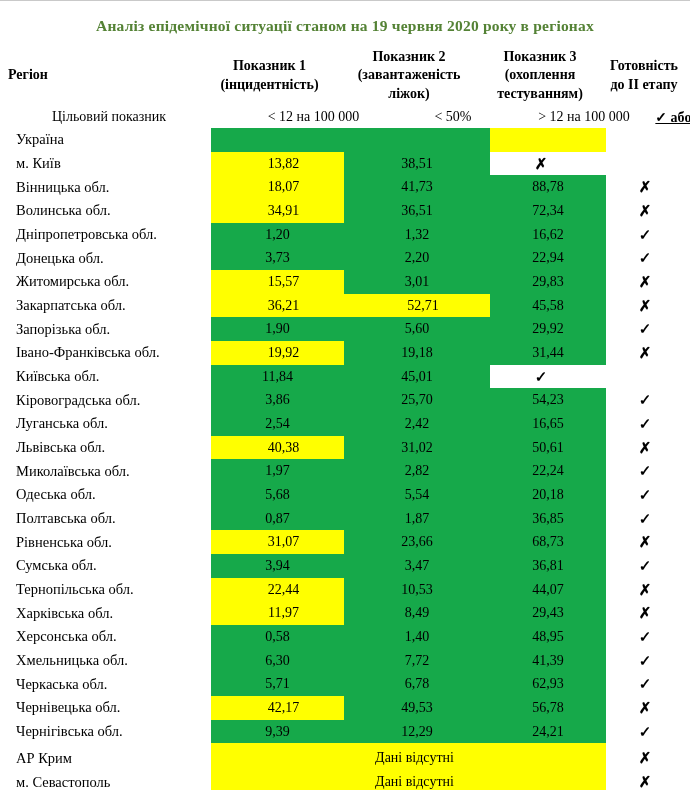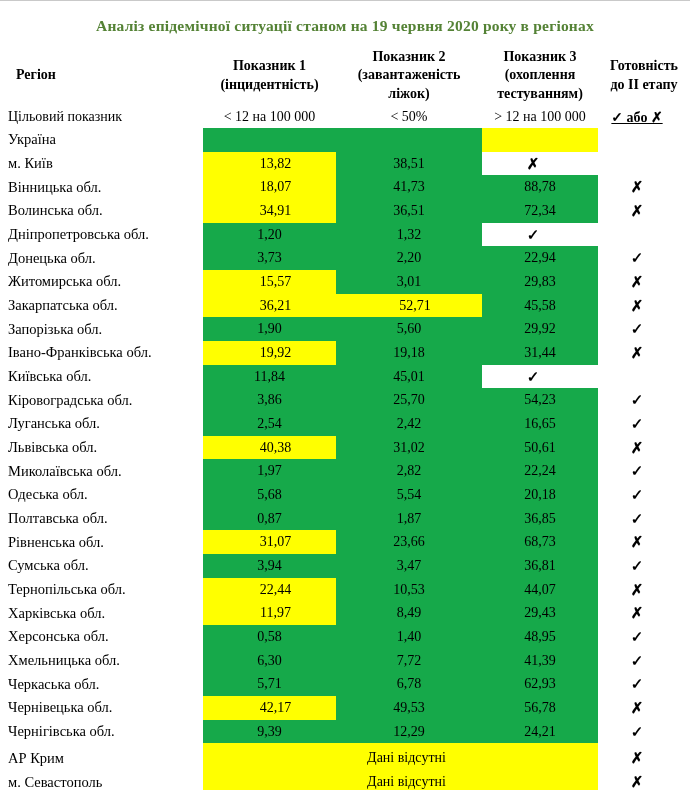--- a/index.html
+++ b/index.html
@@ -28,33 +28,33 @@
 
   .hdr { margin-top: 10px; height: 61px; }
   .hdr .cell {
     font-weight: bold;
     font-size: 14px;
     line-height: 1.32;
     white-space: pre-line;
     display: flex; align-items: center; justify-content: center;
     text-align: center;
   }
-  .hdr .region { justify-content: flex-start; text-align: left; padding-left: 16px; }
-
-  .target { height: 22px; }
+  .hdr .region { justify-content: flex-start; text-align: left; padding-left: 8px; }
+
+  .target { height: 22px; padding-left: 44px; }
   .target .cell {
     font-size: 14px;
     display: flex; align-items: center; justify-content: center;
   }
   .target .region { justify-content: flex-start; padding-left: 8px; }
   .target .mark { padding-right: 14px; text-decoration: underline; }
 
   .rows-wrap { border-bottom: 1px solid #c9c9c9; }
 
-  .row { height: 23.68px; }
+  .row { height: 23.68px; margin-left: 8px; }
   .cell {
     display: flex; align-items: center; justify-content: center;
     font-size: 14px;
     overflow: hidden;
   }
   .row .region {
     justify-content: flex-start;
     padding-left: 8px;
     font-size: 14.5px;
     background: #fff;
@@ -125,20 +125,21 @@
       <div class="cell region">Волинська обл.</div>
       <div class="cell y">34,91</div>
       <div class="cell g">36,51</div>
       <div class="cell g">72,34</div>
       <div class="cell mark">✗</div>
     </div>
     <div class="grid row">
       <div class="cell region">Дніпропетровська обл.</div>
       <div class="cell g">1,20</div>
       <div class="cell g">1,32</div>
+      <div class="cell g">16,62</div>
       <div class="cell mark">✓</div>
     </div>
     <div class="grid row">
       <div class="cell region">Донецька обл.</div>
       <div class="cell g">3,73</div>
       <div class="cell g">2,20</div>
       <div class="cell g">22,94</div>
       <div class="cell mark">✓</div>
     </div>
     <div class="grid row">

